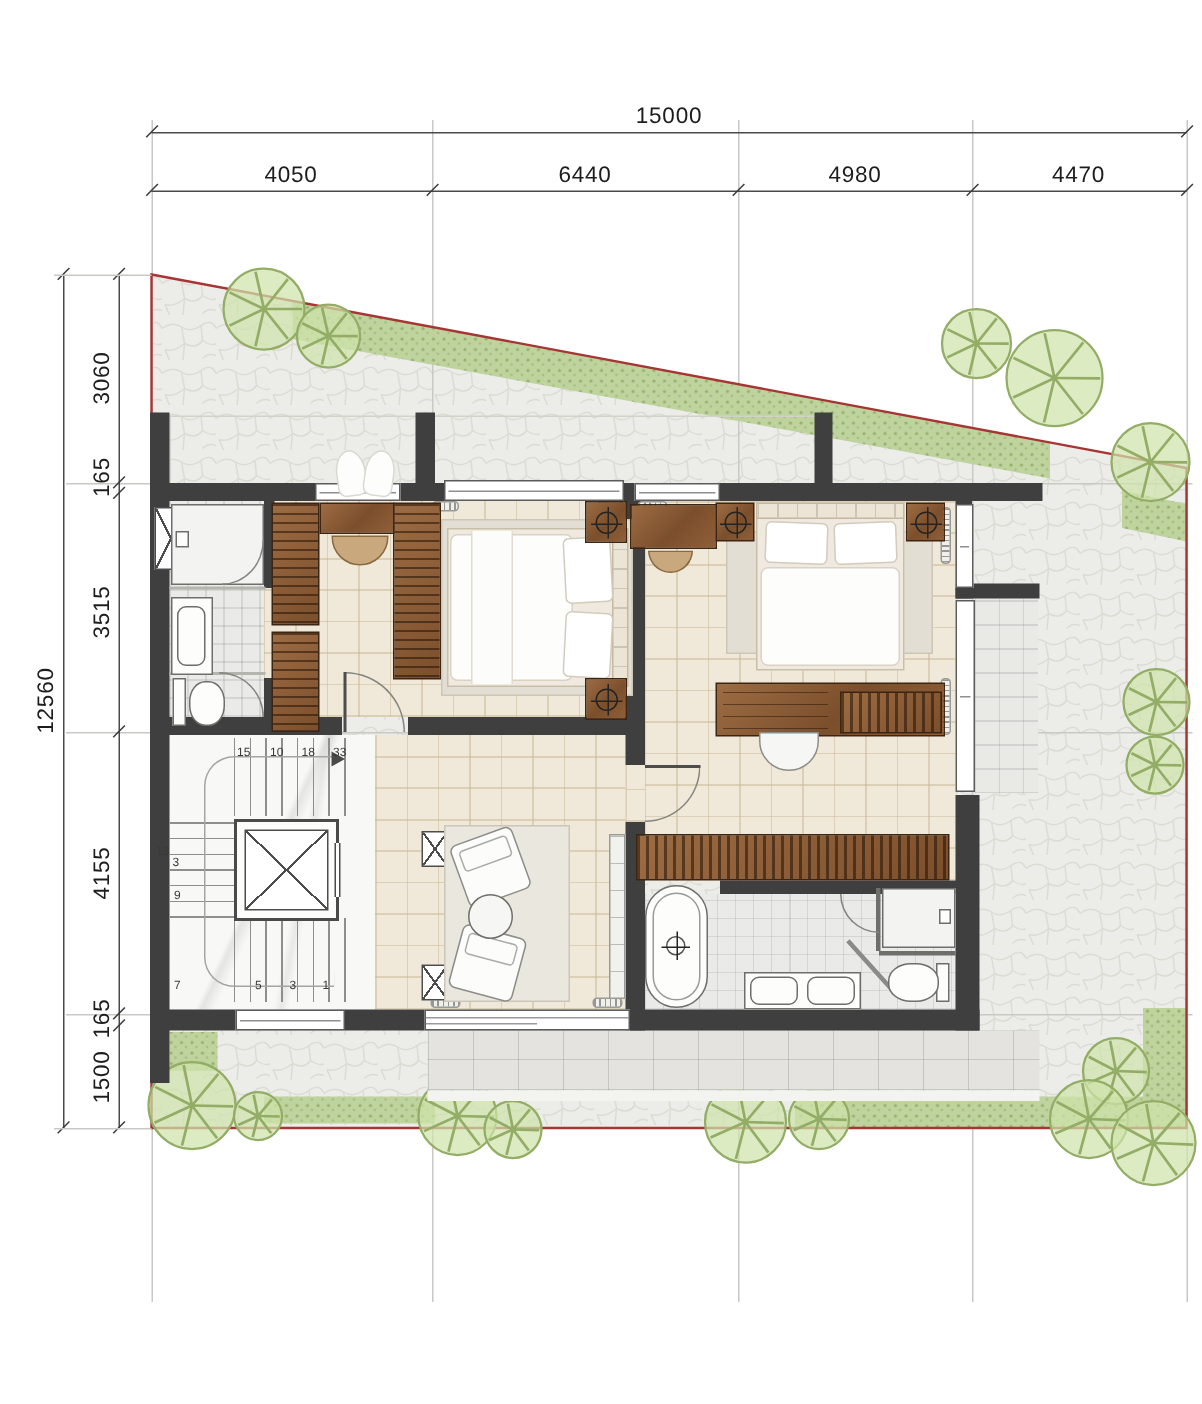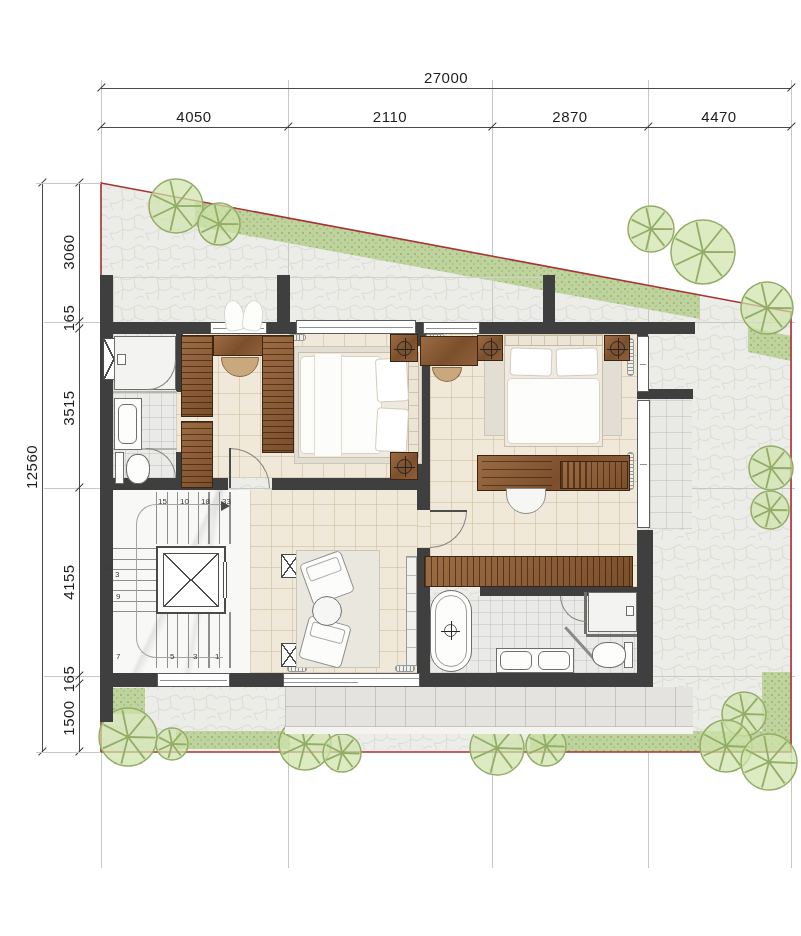--- a/index.html
+++ b/index.html
@@ -432,31 +432,31 @@
     <span class="snum" style="left:170px;top:652px;">5</span>
     <span class="snum" style="left:193px;top:652px;">3</span>
     <span class="snum" style="left:215px;top:652px;">1</span>
   </div>
 
   <div id="dims">
 
     <div class="dline-h" style="left:101px;top:88px;width:690px;"></div>
     <span class="tk" style="left:96px;top:87px;"></span>
       <span class="tk" style="left:786px;top:87px;"></span>
-    <div class="dlab" style="left:446px;top:69px;">27000</div>
+    <div class="dlab" style="left:446px;top:69px;">15000</div>
 
     <div class="dline-h" style="left:101px;top:127px;width:690px;"></div>
     <span class="tk" style="left:96px;top:126px;"></span>
       <span class="tk" style="left:283px;top:126px;"></span>
     <span class="tk" style="left:487px;top:126px;"></span>
       <span class="tk" style="left:643px;top:126px;"></span>
     <span class="tk" style="left:786px;top:126px;"></span>
     <div class="dlab" style="left:194px;top:108px;">4050</div>
-    <div class="dlab" style="left:390px;top:108px;">2110</div>
-    <div class="dlab" style="left:570px;top:108px;">2870</div>
+    <div class="dlab" style="left:390px;top:108px;">6440</div>
+    <div class="dlab" style="left:570px;top:108px;">4980</div>
     <div class="dlab" style="left:719px;top:108px;">4470</div>
 
     <div class="dline-v" style="left:42px;top:183px;height:569px;"></div>
     <span class="tk" style="left:37px;top:182px;"></span>
       <span class="tk" style="left:37px;top:751px;"></span>
     <div class="vlab" style="left:31px;top:467px;">12560</div>
 
     <div class="dline-v" style="left:79px;top:183px;height:569px;"></div>
     <span class="tk" style="left:74px;top:182px;"></span>
       <span class="tk" style="left:74px;top:321px;"></span>

